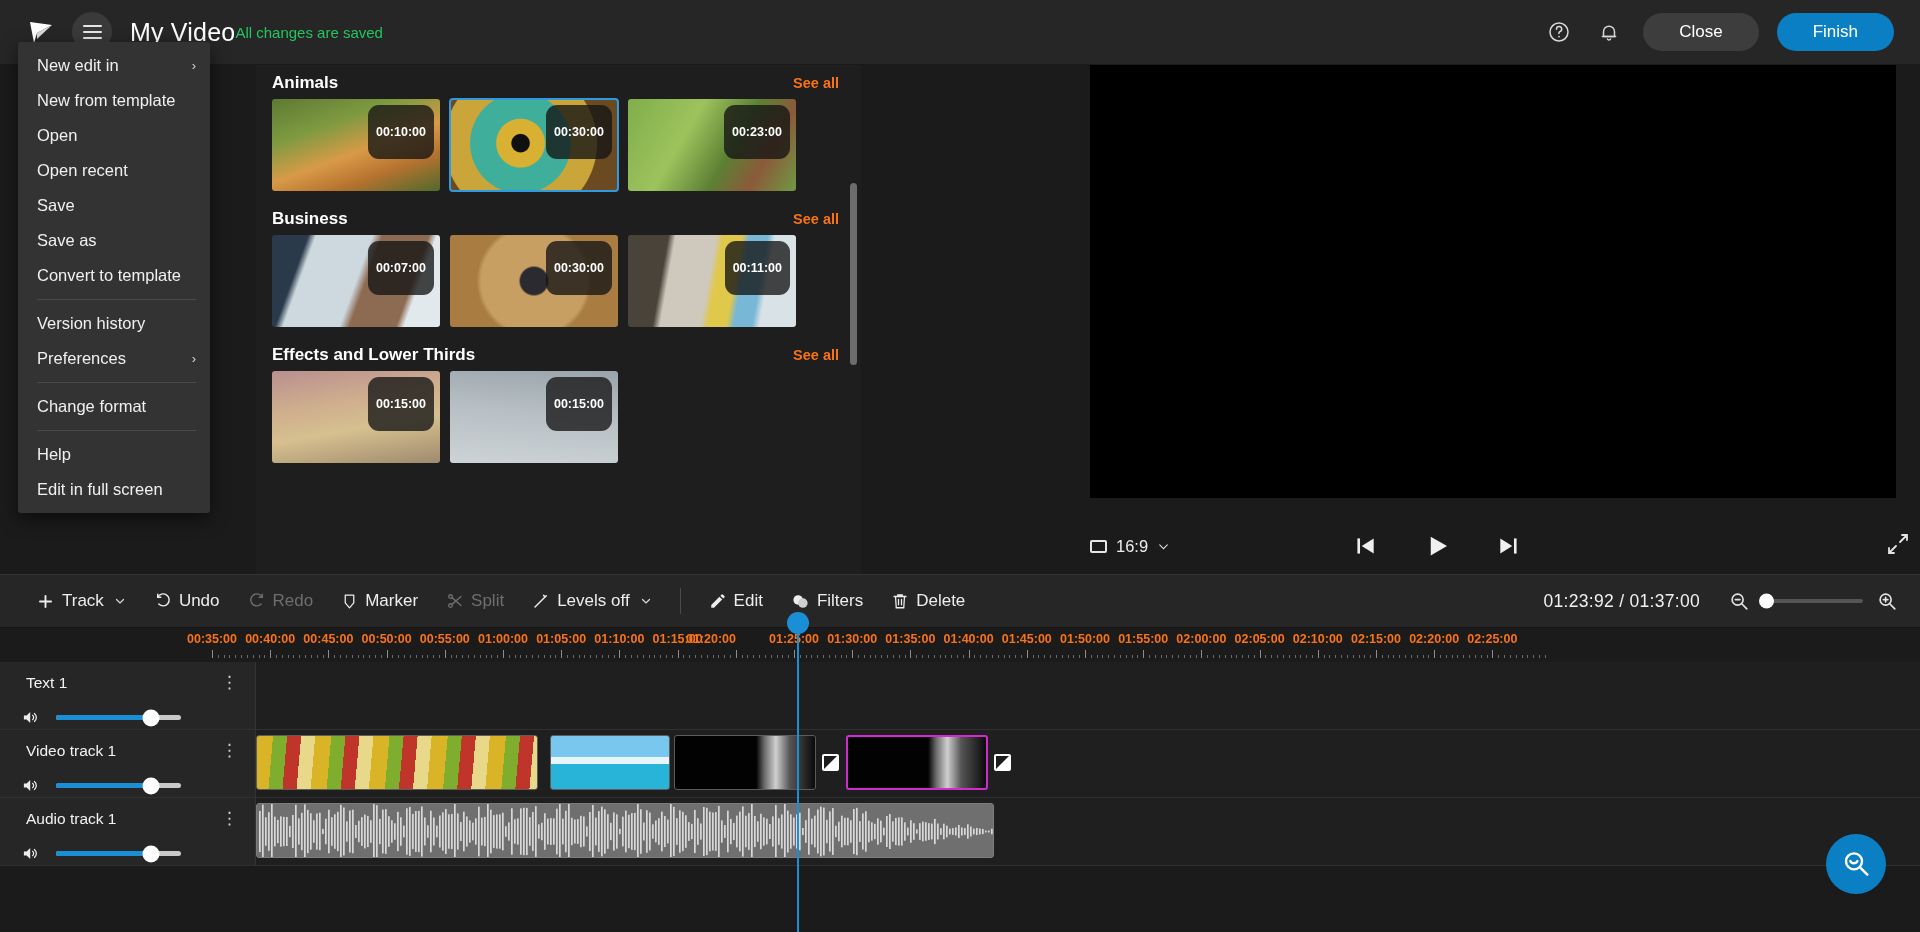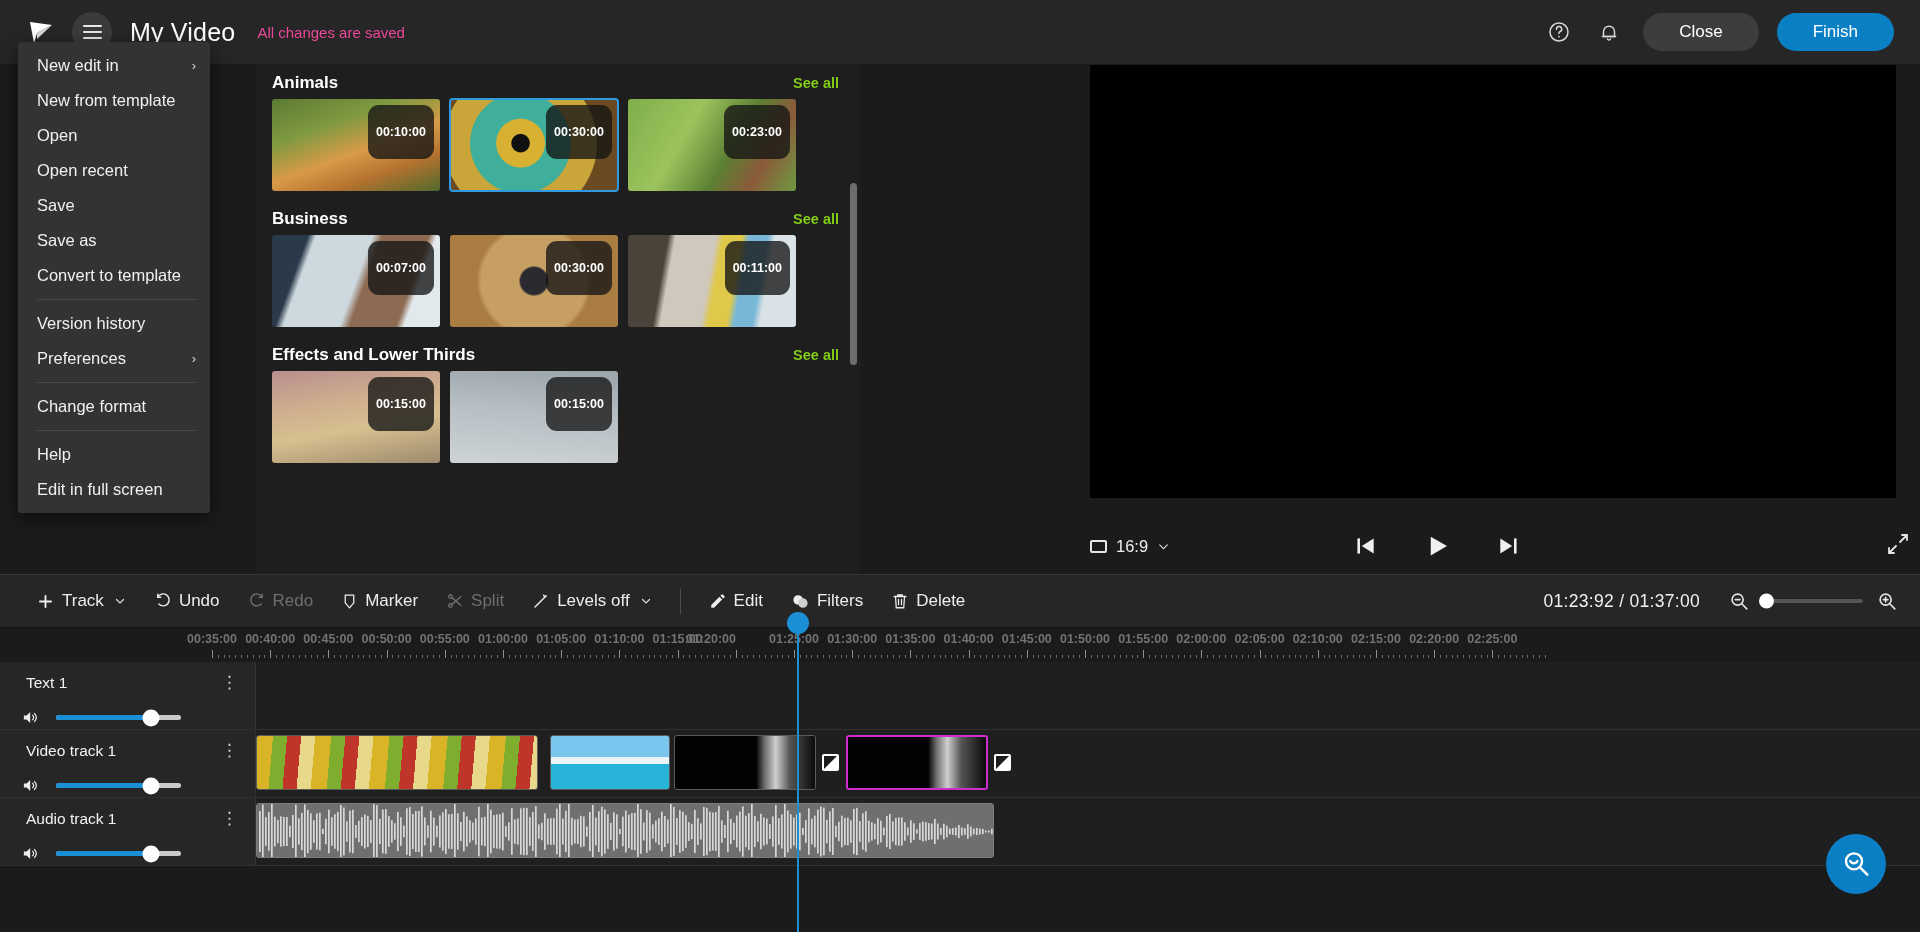--- a/index.html
+++ b/index.html
@@ -19,21 +19,21 @@
     border-bottom: 1px solid #1a1a1a; z-index: 5;
   }
   .logo-mark { margin-left: 24px; width: 34px; height: 34px; position: relative; }
   .hamburger {
     margin-left: 14px; width: 40px; height: 40px; border-radius: 50%;
     background: #3a3a3a; display: flex; flex-direction: column;
     align-items: center; justify-content: center; gap: 4px; cursor: pointer;
   }
   .hamburger i { display: block; width: 19px; height: 2px; background: #e6e6e6; border-radius: 1px; }
   .proj-title { margin-left: 18px; font-size: 25px; color: #fff; font-weight: 400; letter-spacing: .2px; }
-  .saved-note { margin-left: 22px; font-size: 15px; color: #ec4899; }
+  .saved-note { font-size: 15px; color: #22c55e; }
   .top-right { margin-left: auto; display: flex; align-items: center; gap: 18px; padding-right: 26px; }
   .icon-btn { width: 32px; height: 32px; display: flex; align-items: center; justify-content: center; cursor: pointer; }
   .btn-close {
     background: #3d3d3d; color: #fff; border: none; border-radius: 22px;
     padding: 0 36px; height: 38px; font-size: 17px; cursor: pointer;
     font-family: inherit;
   }
   .btn-finish {
     background: #0a7fc4; color: #fff; border: none; border-radius: 22px;
     padding: 0 36px; height: 38px; font-size: 17px; cursor: pointer;
@@ -66,21 +66,21 @@
   }
   .searchbox input {
     background: transparent; border: none; outline: none; color: #ddd;
     font-size: 16px; font-family: inherit; width: 100%;
   }
   .searchbox input::placeholder { color: #9a9a9a; }
   .cat-head {
     display: flex; align-items: baseline; padding: 8px 22px 6px 16px;
   }
   .cat-title { font-size: 17px; font-weight: bold; color: #fff; }
-  .see-all { margin-left: auto; font-size: 14.5px; color: #84cc16; font-weight: bold; cursor: pointer; }
+  .see-all { margin-left: auto; font-size: 14.5px; color: #f97316; font-weight: bold; cursor: pointer; }
   .thumbrow { display: flex; gap: 10px; padding: 0 0 10px 16px; }
   .thumb {
     width: 168px; height: 92px; border-radius: 3px; position: relative;
     overflow: hidden; cursor: pointer; background: #2b2b2b;
   }
   .thumb.sel { outline: 2px solid #2f9ae0; outline-offset: -1px; }
   .dur {
     position: absolute; top: 6px; right: 6px; background: rgba(20,20,20,.78);
     color: #fff; font-size: 12.5px; font-weight: bold; border-radius: 11px; padding: 20px 8px;
   }
@@ -125,21 +125,21 @@
     width: 15px; height: 15px; border-radius: 50%; background: #fff;
   }
 
   
   .ruler {
     position: absolute; top: 628px; left: 0; width: 1920px; height: 34px;
     background: #1b1b1b; overflow: hidden;
   }
   .tick-label {
     position: absolute; top: 4px; font-size: 12.5px; font-weight: bold;
-    color: #737373; transform: translateX(-50%); white-space: nowrap;
+    color: #f97316; transform: translateX(-50%); white-space: nowrap;
   }
   .tick { position: absolute; bottom: 4px; width: 1px; background: #8e8e8e; }
   .tick.maj { height: 8px; }
   .tick.min { height: 3px; background: #6b6b6b; }
 
   .tracks { position: absolute; top: 662px; left: 0; width: 1920px; height: 270px; }
   .track { position: relative; border-bottom: 1px solid #303030; background: #1f1f1f; }
   .thead {
     position: absolute; left: 0; top: 0; width: 256px; height: 100%;
     background: #262626; border-right: 1px solid #333;

